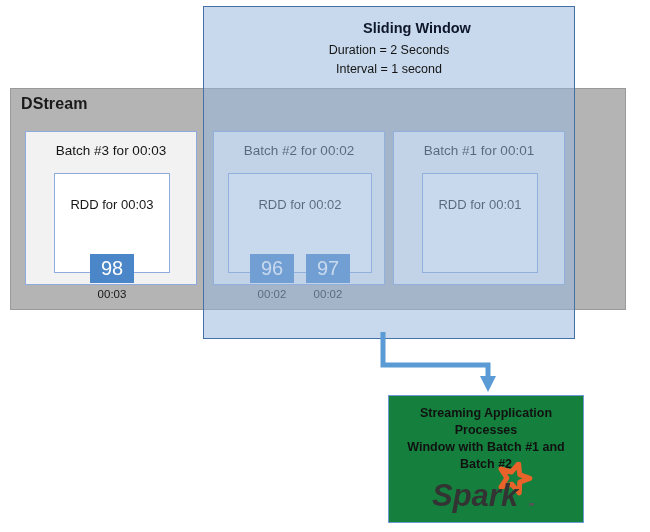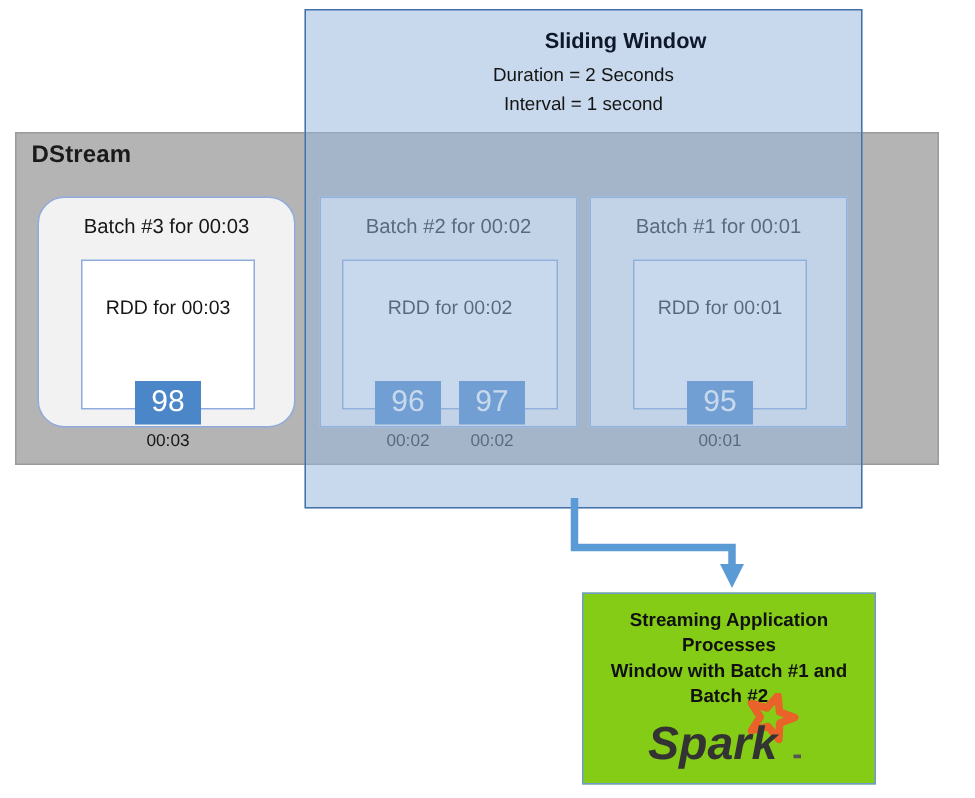--- a/index.html
+++ b/index.html
@@ -43,21 +43,21 @@
   
   .batch-box {
     position: absolute;
     top: 131px;
     width: 172px;
     height: 154px;
     background: #f2f2f2;
     border: 1px solid #8faadc;
     box-sizing: border-box;
   }
-  .batch-3 { left: 25px; border-radius: 18px; }
+  .batch-3 { left: 25px; }
   .batch-2 { left: 213px; }
   .batch-1 { left: 393px; }
 
   .batch-label {
     position: absolute;
     top: 11px;
     left: 0;
     width: 100%;
     text-align: center;
     font-size: 13.5px;
@@ -160,21 +160,21 @@
     height: 70px;
   }
 
   
   .result-box {
     position: absolute;
     left: 388px;
     top: 395px;
     width: 196px;
     height: 128px;
-    background: #84cc16;
+    background: #15803d;
     border: 1px solid #6e9bd1;
     box-sizing: border-box;
   }
   .result-text {
     position: absolute;
     top: 9px;
     left: 6px;
     width: calc(100% - 12px);
     text-align: center;
     font-size: 12.5px;
@@ -227,26 +227,20 @@
           <div class="cell-ts">00:02</div>
         </div>
       </div>
     </div>
   </div>
 
   <div class="batch-box batch-1">
     <div class="batch-label">Batch #1 for 00:01</div>
     <div class="rdd-box rdd-single">
       <div class="rdd-label">RDD for 00:01</div>
-      <div class="cells">
-        <div class="cell">
-          <div class="cell-num">95</div>
-          <div class="cell-ts">00:01</div>
-        </div>
-      </div>
     </div>
   </div>
 
   <div class="sliding-window">
     <div class="sw-title">Sliding Window</div>
     <div class="sw-line sw-l1">Duration = 2 Seconds</div>
     <div class="sw-line sw-l2">Interval = 1 second</div>
   </div>
 
   <svg class="arrow-svg" viewBox="0 0 140 70">

